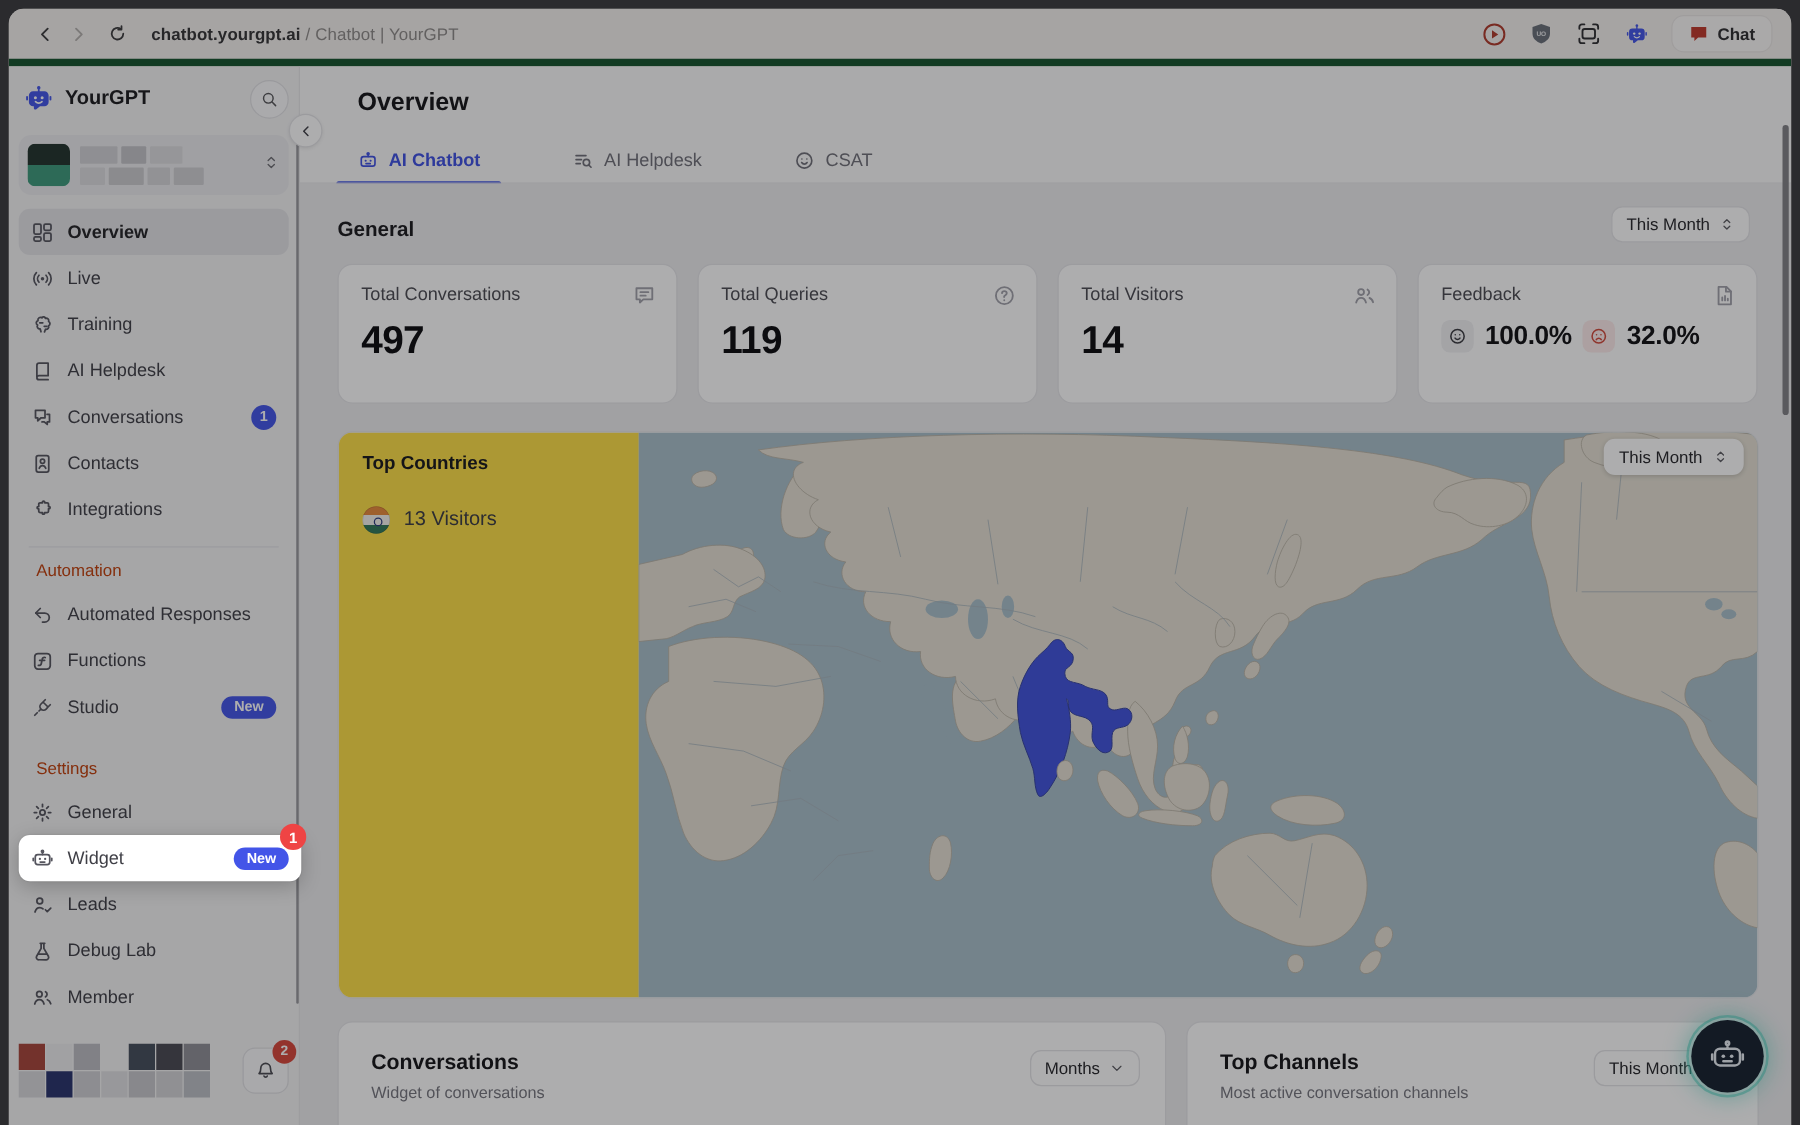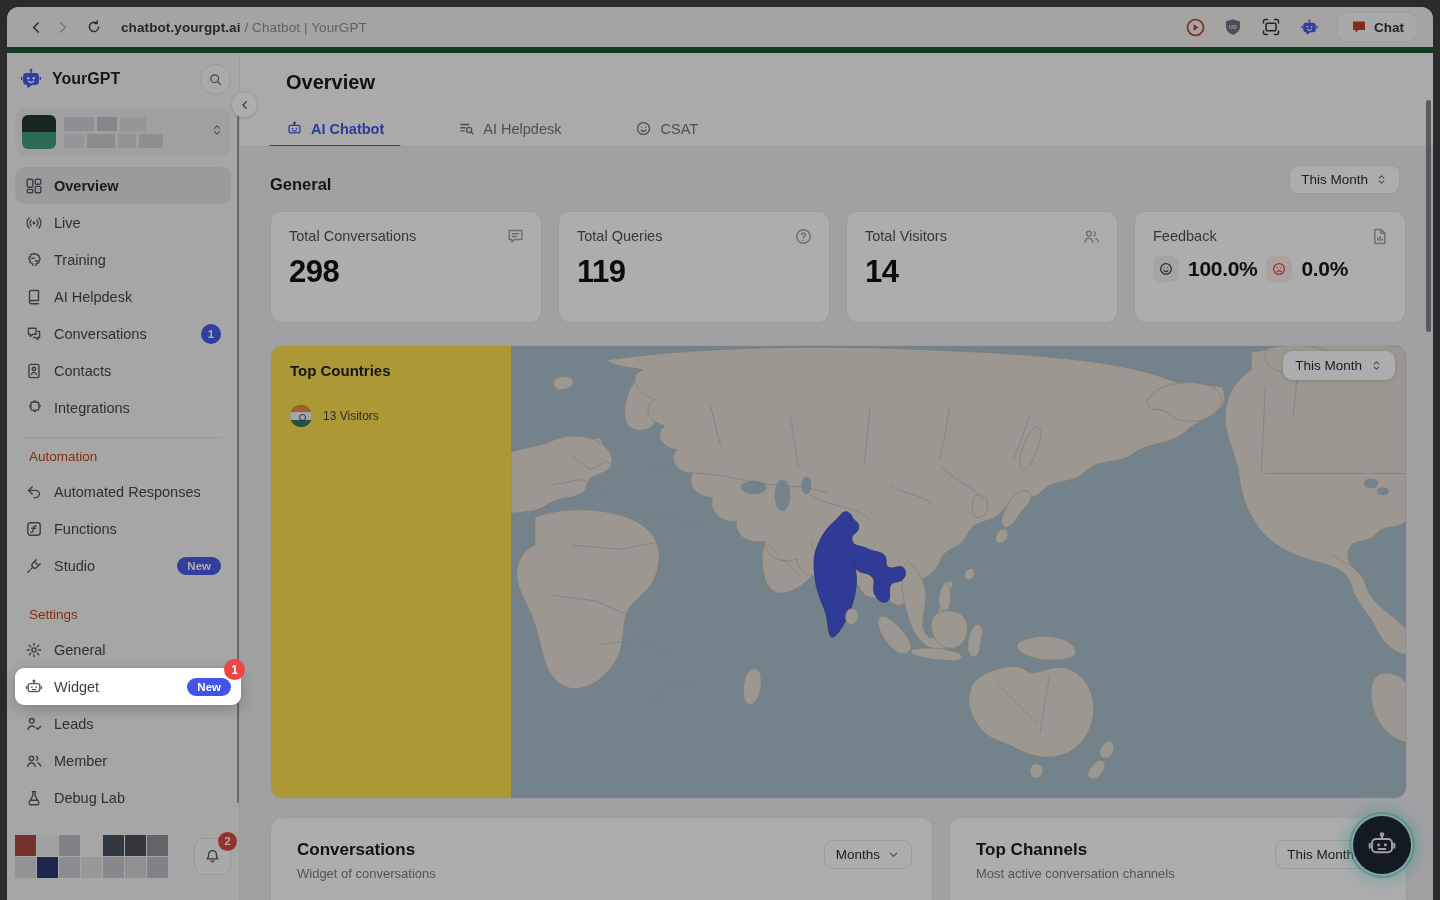--- a/index.html
+++ b/index.html
@@ -101,21 +101,21 @@
   
   .map-card { position:absolute; top:198px; left:30px; width:1137px; height:454px; background:#fff;
               border:1px solid #e5e5e8; border-radius:12px; overflow:hidden; display:flex; }
   .map-side { width:240px; flex:none; background:#fde047; padding:16px 19px; }
   .map-side-title { font-size:15px; font-weight:700; color:#18181c; }
   .country-row { margin-top:26px; display:flex; align-items:center; gap:11px; }
   .flag { width:22px; height:22px; border-radius:50%; position:relative; overflow:hidden; flex:none;
           background:linear-gradient(#e88a3c 33.4%, #f4f3ee 33.4% 66.7%, #31795a 66.7%); box-shadow:inset 0 0 0 .5px rgba(0,0,0,.15); }
   .flag::after { content:""; position:absolute; left:50%; top:50%; width:5px; height:5px; margin:-2.5px;
                  border-radius:50%; border:1px solid #2c3a7e; }
-  .country-label { font-size:12px; color:#3c3c43; }
+  .country-label { font-size:16px; color:#3c3c43; }
   .map-area { position:relative; flex:1; background:#a9bfca; }
   .map-area svg { display:block; width:100%; height:100%; }
   .map-pill { position:absolute; top:5px; right:11px; background:#fff; border-radius:9px; padding:7px 12px;
               display:flex; align-items:center; gap:8px; font-size:13.5px; color:#27272b; box-shadow:0 1px 4px rgba(0,0,0,.18); }
 
   
   .bottom-row { position:absolute; top:670px; left:30px; display:flex; gap:16px; }
   .bot-card { background:#fff; border:1px solid #e5e5e8; border-radius:12px; height:140px; padding:22px 26px; position:relative; }
   .bot-card.c1 { width:663px; }
   .bot-card.c2 { width:458px; }
@@ -371,33 +371,33 @@
                 <svg class="sicon" viewBox="0 0 18 18">
                   <circle cx="6.8" cy="5.8" r="2.3"></circle>
                   <path d="M3 14.6c.6-2.4 2-3.6 3.8-3.6 1 0 1.9.4 2.6 1.1M11.3 12.8l1.5 1.5 2.8-2.8"></path>
                 </svg>
               </span>
             <span>Leads</span>
           </div>
           <div class="nav-item">
             <span class="nicon">
                 <svg class="sicon" viewBox="0 0 18 18">
+                  <path d="M7.2 2.6h3.6M7.9 2.6v4.1L4.3 13a1.9 1.9 0 0 0 1.7 2.8h6a1.9 1.9 0 0 0 1.7-2.8L10.1 6.7V2.6M5.7 11.2h6.6"></path>
+                </svg>
+              </span>
+            <span>Debug Lab</span>
+          </div>
+          <div class="nav-item">
+            <span class="nicon">
+                <svg class="sicon" viewBox="0 0 18 18">
                   <circle cx="6.5" cy="6.3" r="2.2"></circle>
                   <path d="M2.8 14.2c.6-2.3 2-3.5 3.7-3.5s3.1 1.2 3.7 3.5M11.4 4.4a2.3 2.3 0 0 1 0 4.1M12.9 10.8c1.3.4 2.2 1.5 2.7 3.2"></path>
                 </svg>
               </span>
             <span>Member</span>
-          </div>
-          <div class="nav-item">
-            <span class="nicon">
-                <svg class="sicon" viewBox="0 0 18 18">
-                  <path d="M7.2 2.6h3.6M7.9 2.6v4.1L4.3 13a1.9 1.9 0 0 0 1.7 2.8h6a1.9 1.9 0 0 0 1.7-2.8L10.1 6.7V2.6M5.7 11.2h6.6"></path>
-                </svg>
-              </span>
-            <span>Debug Lab</span>
           </div>
         </div>
 
         <div class="profile-row">
           <div class="mosaic">
             <div class="mo-row">
                 <i style="background:#a8453b"></i>
                 <i style="background:#ededef"></i>
                 <i style="background:#bdbdc3"></i>
                 <i style="background:transparent"></i>
@@ -478,21 +478,21 @@
             </span>
           </div>
 
           <div class="stats-row">
             <div class="stat-card">
               <div class="stat-label">Total Conversations</div>
               <span class="stat-icon"><svg class="sicon" viewBox="0 0 18 18">
                     <path d="M3 3.4h12v8.4H8.2L5.6 14.2v-2.4H3z"></path>
                     <path d="M6 6.4h6M6 9h4"></path>
                   </svg></span>
-              <div class="stat-value">298</div>
+              <div class="stat-value">497</div>
             </div>
             <div class="stat-card">
               <div class="stat-label">Total Queries</div>
               <span class="stat-icon"><svg class="sicon" viewBox="0 0 18 18">
                     <circle cx="9" cy="9" r="6.4"></circle>
                     <path d="M7.2 7.1c.2-2 3.4-2 3.6 0 .1 1.1-1 1.4-1.7 2.1-.2.2-.3.5-.3.9"></path>
                     <circle cx="8.9" cy="12.5" r=".7" fill="currentColor" stroke="none"></circle>
                   </svg></span>
               <div class="stat-value">119</div>
             </div>
@@ -521,21 +521,21 @@
                   </span>
                 <span class="fb-val">100.0%</span>
                 <span class="fb-chip neg">
                     <svg class="sicon" viewBox="0 0 18 18" style="width:16px;height:16px">
                       <circle cx="9" cy="9" r="6"></circle>
                       <circle cx="7" cy="7.6" r=".7" fill="currentColor" stroke="none"></circle>
                       <circle cx="11" cy="7.6" r=".7" fill="currentColor" stroke="none"></circle>
                       <path d="M6.8 12c.6-.8 1.3-1.2 2.2-1.2s1.6.4 2.2 1.2"></path>
                     </svg>
                   </span>
-                <span class="fb-val">0.0%</span>
+                <span class="fb-val">32.0%</span>
               </div>
             </div>
           </div>
 
           <div class="map-card">
             <div class="map-side">
               <div class="map-side-title">Top Countries</div>
               <div class="country-row">
                 <span class="flag"></span>
                 <span class="country-label">13 Visitors</span>

